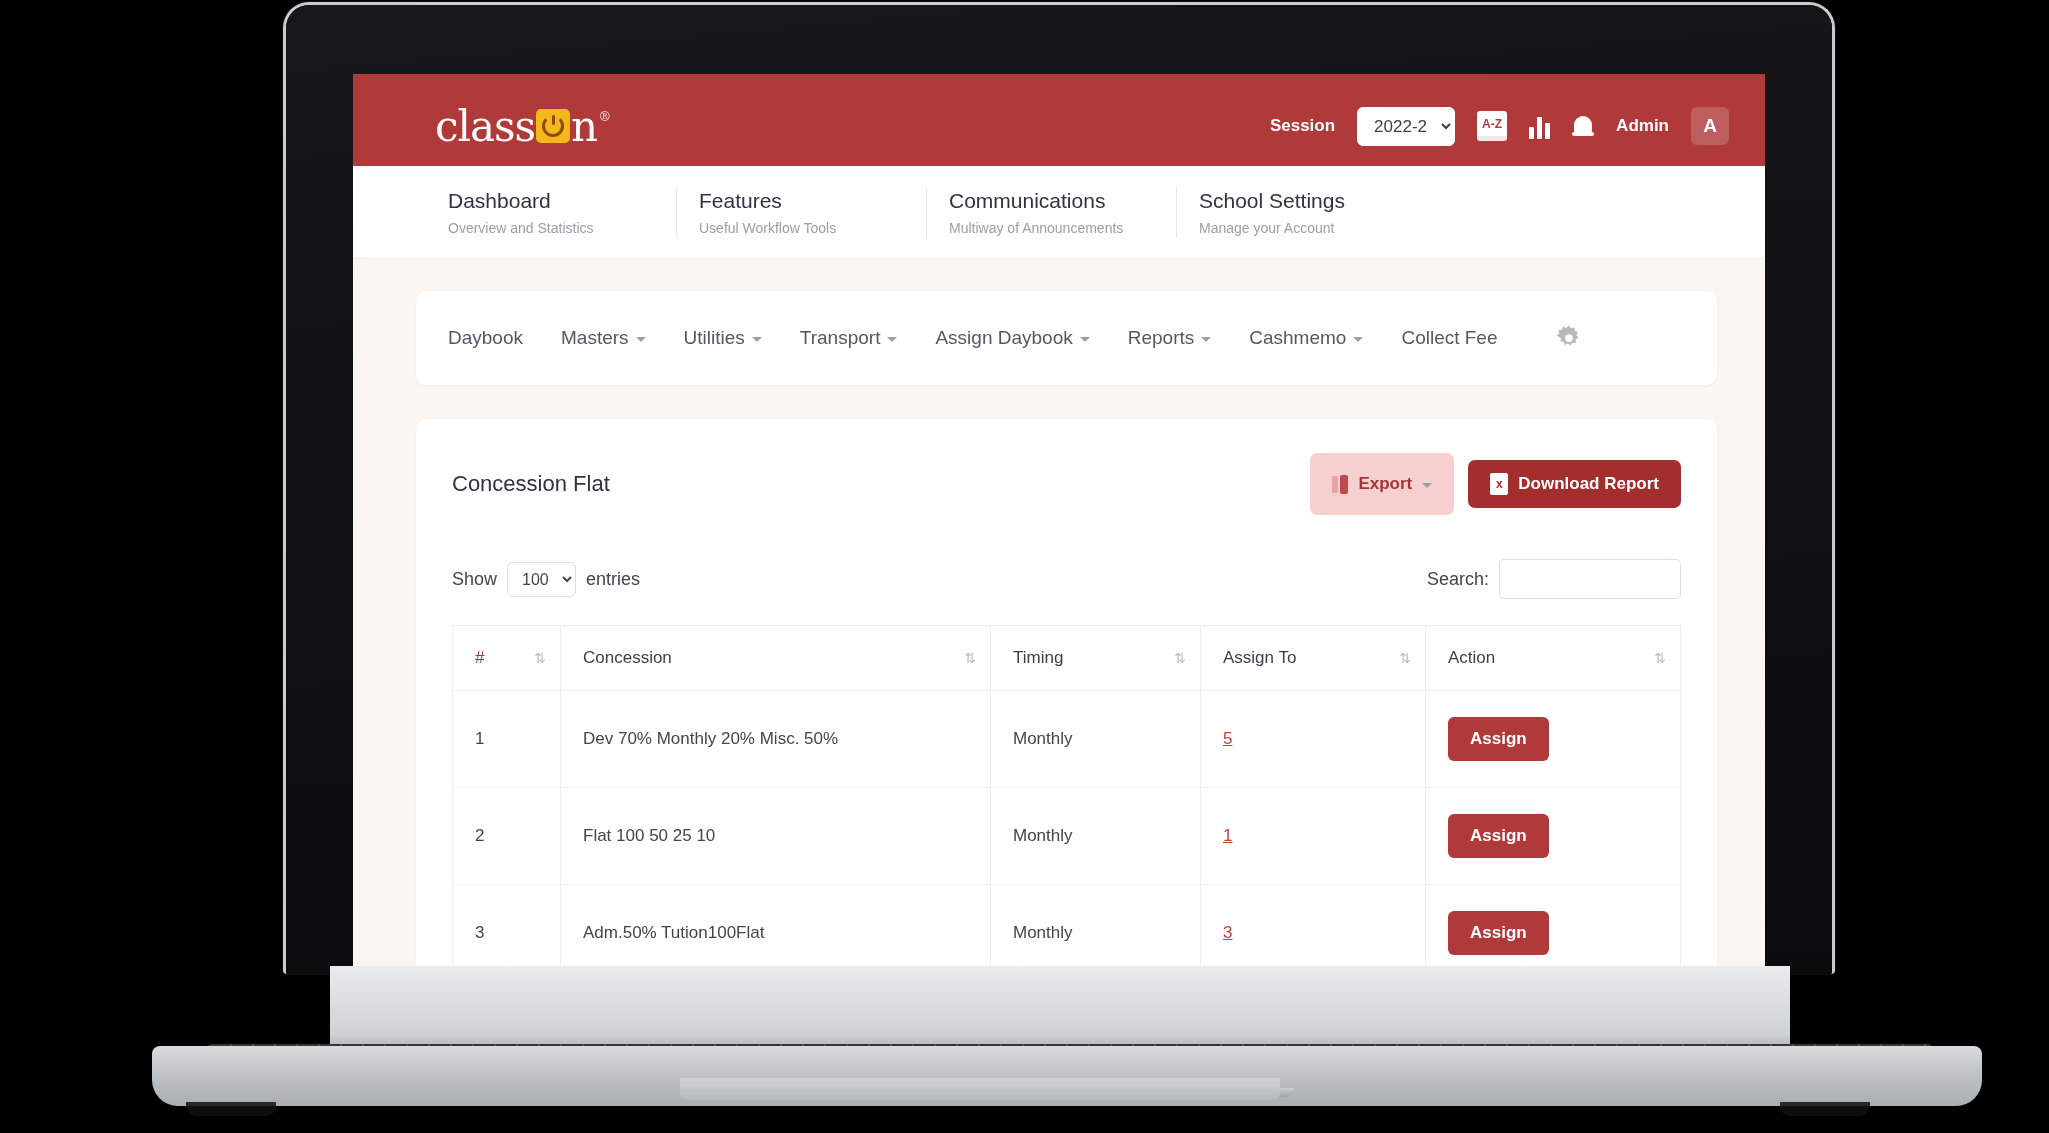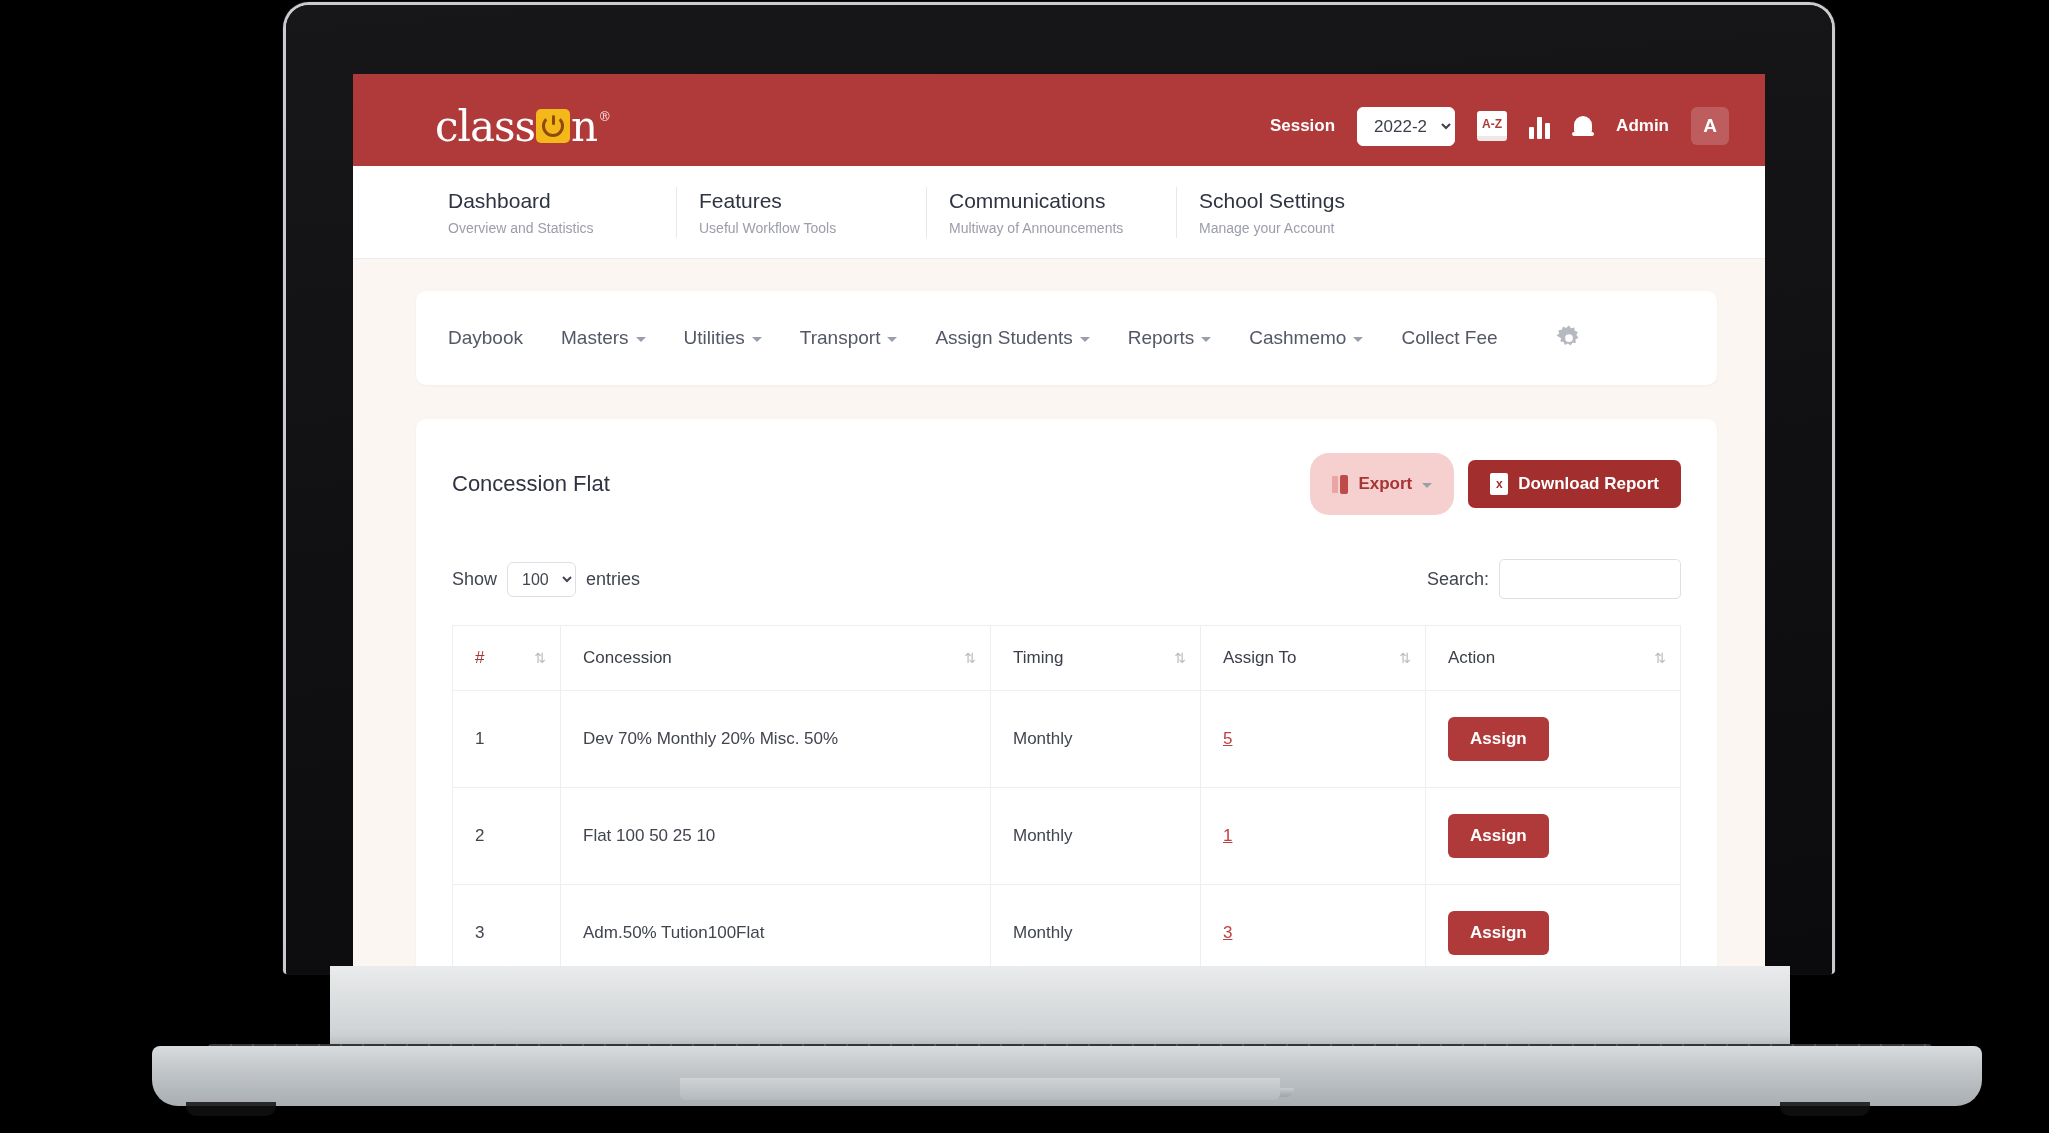--- a/index.html
+++ b/index.html
@@ -326,21 +326,21 @@
   }
   .card-title {
     font-size: 22px;
     color: #2f3342;
   }
   .card-actions { display:flex; gap:14px; align-items:center; }
   .btn-export {
     background: #f6cfcf;
     color: #a63535;
     border: none;
-    border-radius: 19px;
+    border-radius: 7px;
     padding: 21px 22px;
     font-size: 17px;
     font-weight: bold;
     display:flex;
     align-items:center;
     gap: 10px;
     cursor:pointer;
     font-family:"Liberation Sans",sans-serif;
   }
   .export-glyph {
@@ -530,21 +530,21 @@
         </div>
         <div class="submenu-item">
           <span>Utilities</span>
           <span class="caret"></span>
         </div>
         <div class="submenu-item">
           <span>Transport</span>
           <span class="caret"></span>
         </div>
         <div class="submenu-item">
-          <span>Assign Students</span>
+          <span>Assign Daybook</span>
           <span class="caret"></span>
         </div>
         <div class="submenu-item">
           <span>Reports</span>
           <span class="caret"></span>
         </div>
         <div class="submenu-item">
           <span>Cashmemo</span>
           <span class="caret"></span>
         </div>

